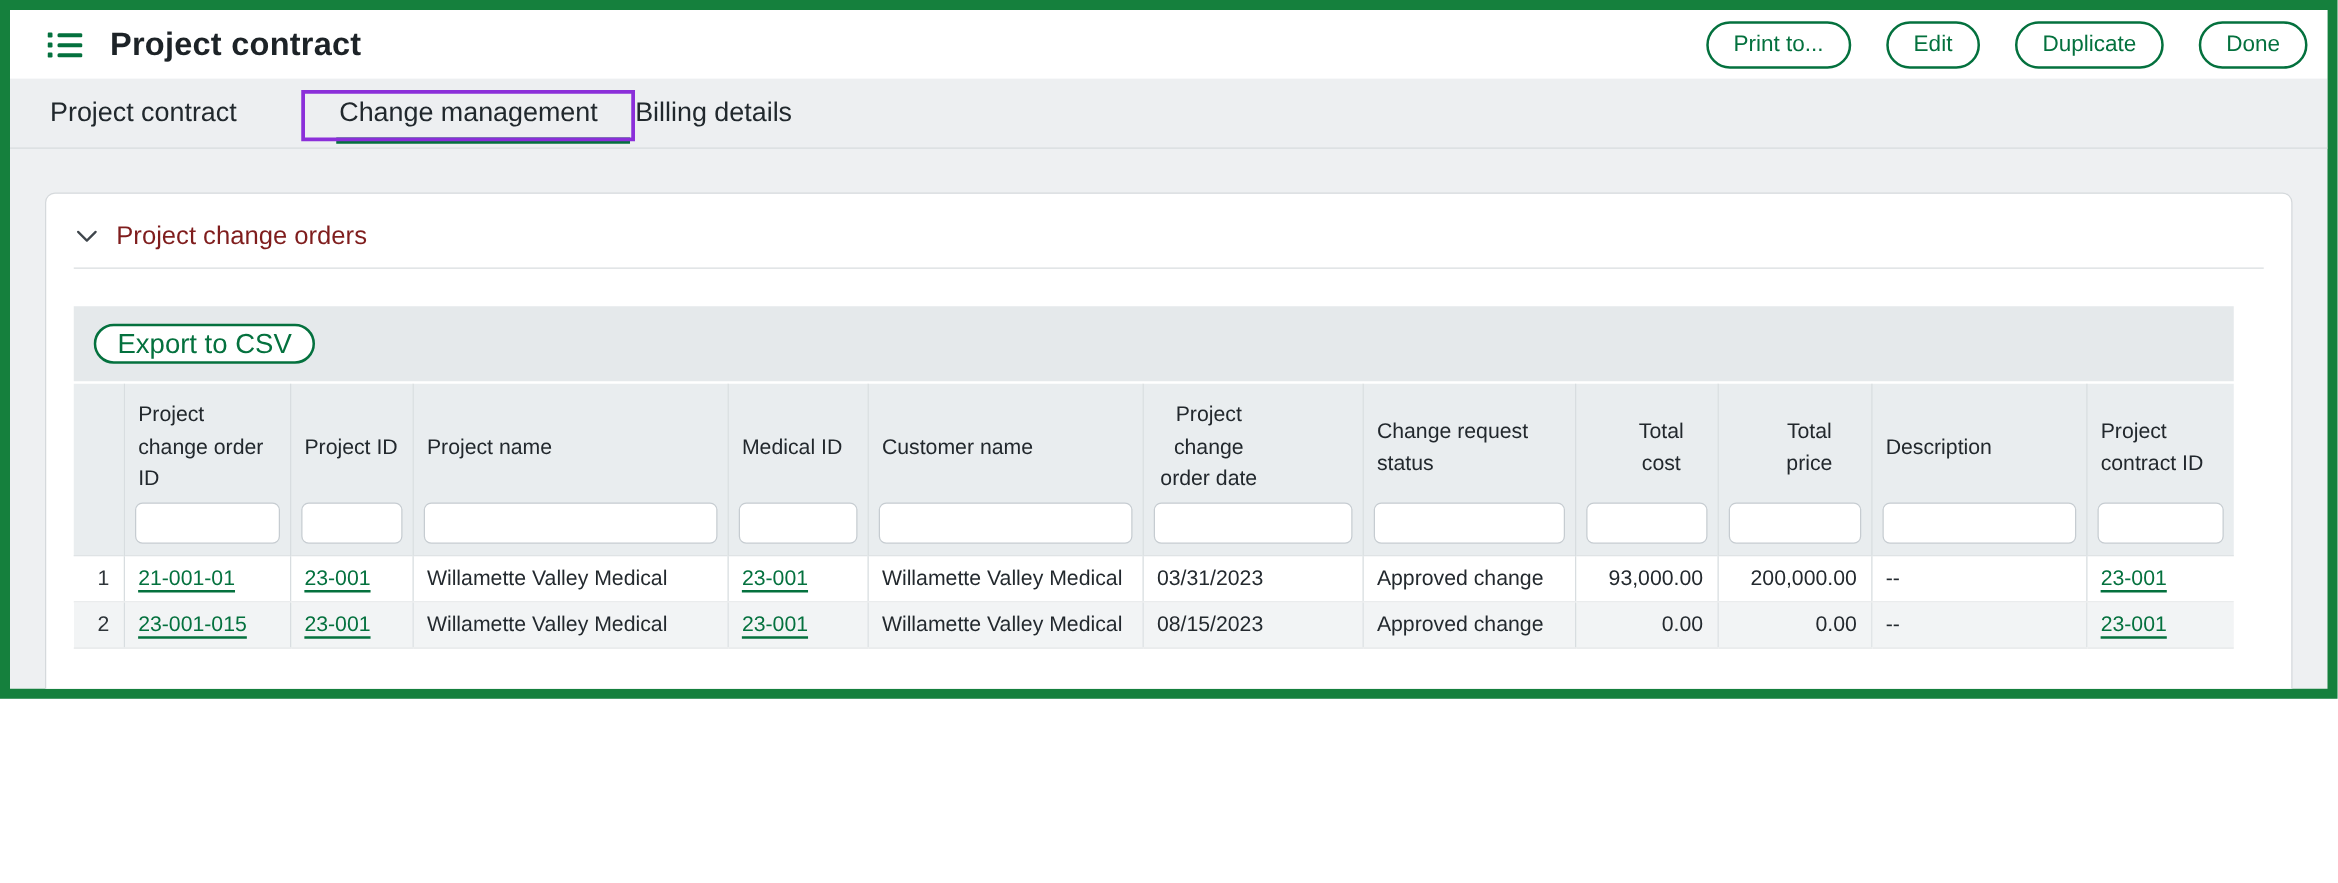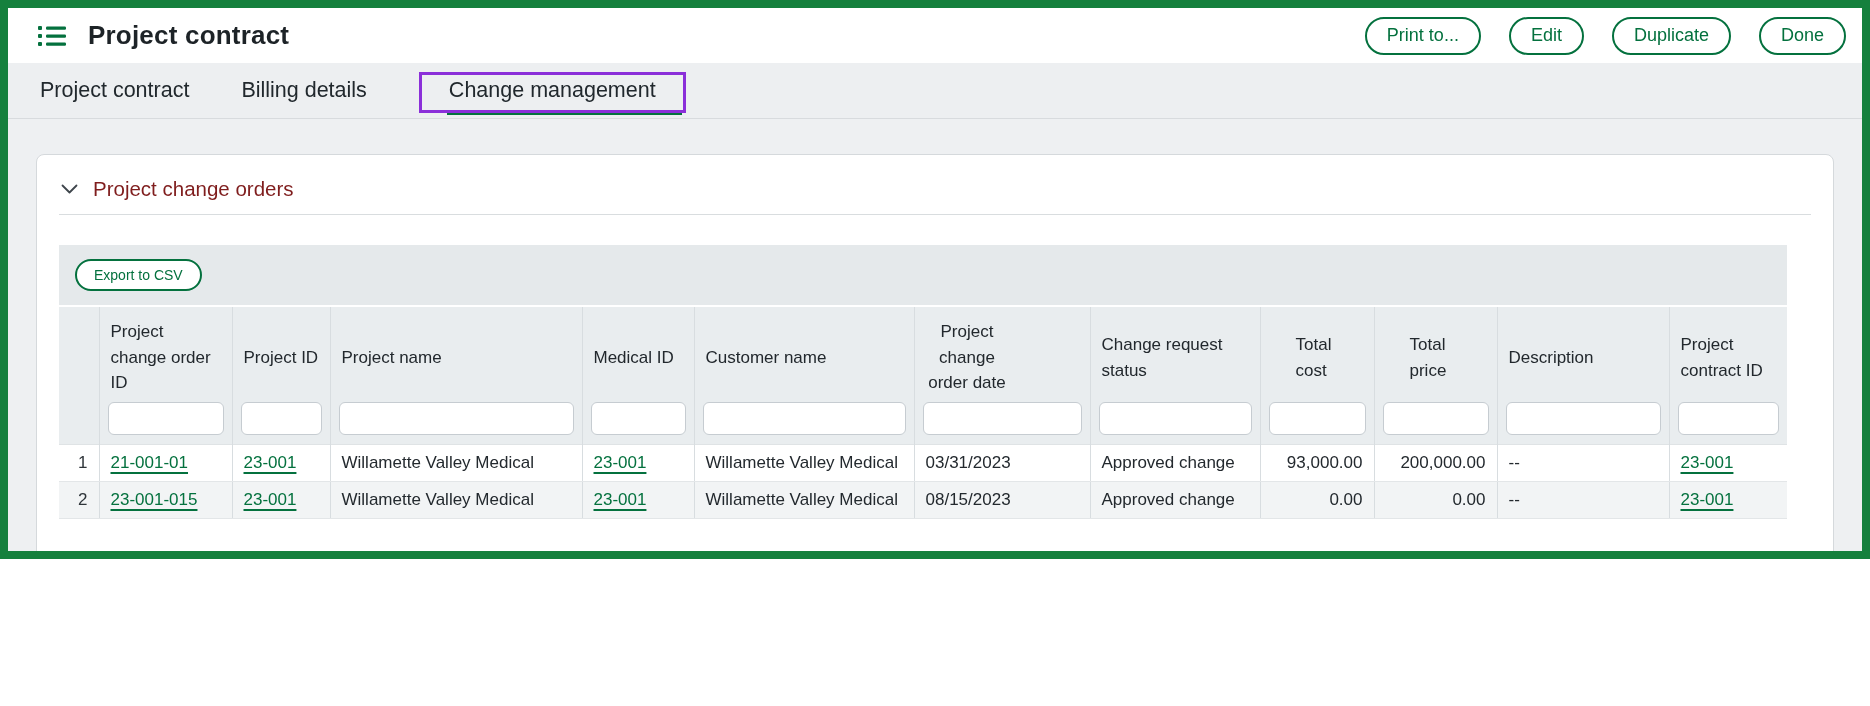--- a/index.html
+++ b/index.html
@@ -57,35 +57,35 @@
   .section-title { font-size:20.5px; color:#7f1d1d; }
   .section-divider { border-bottom:1px solid #d9dddf; }
   .chev { display:block; }
   .table-wrap { width:1728px; margin-top:30px; }
   .grid-toolbar {
     height:60px; background:#e5e9eb; display:flex; align-items:center;
     padding-left:16px; margin-bottom:2px;
   }
   .export-btn {
     height:32px; padding:0 17px; border-radius:17px; border:2px solid #04713e;
-    background:#fff; color:#04713e; font-size:14px; font-family:inherit; cursor:pointer;
+    background:#fff; color:#04713e; font-size:22px; font-family:inherit; cursor:pointer;
   }
   
   table.data-table { border-collapse:collapse; table-layout:fixed; width:1728px; font-size:17px; }
   .data-table th {
     background:#e9edef; height:137px; vertical-align:top; padding:0;
     font-weight:400; text-align:left;
   }
   .data-table th + th, .data-table td + td { border-left:1px solid #d8dde0; }
   .th-inner { display:flex; flex-direction:column; height:137px; }
   .th-label {
     flex:1; display:flex; align-items:center; padding:8px 11px 2px;
     line-height:1.5; color:#22282d; font-size:17px;
   }
-  .align-right .th-label { justify-content:flex-end; text-align:left;margin-left:24px; }
+  .align-right .th-label { justify-content:flex-end; text-align:center;margin-left:24px; }
   th.narrow-label .th-label { max-width:105px;text-align:center; }
   .filter {
     height:33px; margin:0 8px 9px 8px; border:1px solid #c6ccd1;
     border-radius:6px; background:#fff; outline:none; font:inherit; padding:0 8px;
     min-width:0;
   }
   .data-table td {
     height:37px; padding:0 11px; color:#23292e; white-space:nowrap; overflow:hidden;
     border-bottom:1px solid #e3e6e8; background:#fff;
   }
@@ -131,28 +131,28 @@
       <button class="pill-btn">
           <span>Done</span>
         </button>
     </div>
   </div>
 
   <div class="tabbar">
     <div class="tab">
         <span>Project contract</span>
       </div>
-    <div class="tab">
-        <span>Billing details</span>
-      </div>
     <div class="tab active">
       <span>Change management</span>
       <div class="tab-underline"></div>
       <div class="annotation-box"></div>
     </div>
+    <div class="tab">
+        <span>Billing details</span>
+      </div>
   </div>
 
   <div class="content">
 
     <div class="card">
       <div class="section-header">
         <svg class="chev" width="17" height="10" viewBox="0 0 17 10">
           <polyline points="1.5,1.5 8.5,8.5 15.5,1.5" fill="none" stroke="#3f464c" stroke-width="1.8" stroke-linecap="round" stroke-linejoin="round"></polyline>
         </svg>
         <span class="section-title">Project change orders</span>

